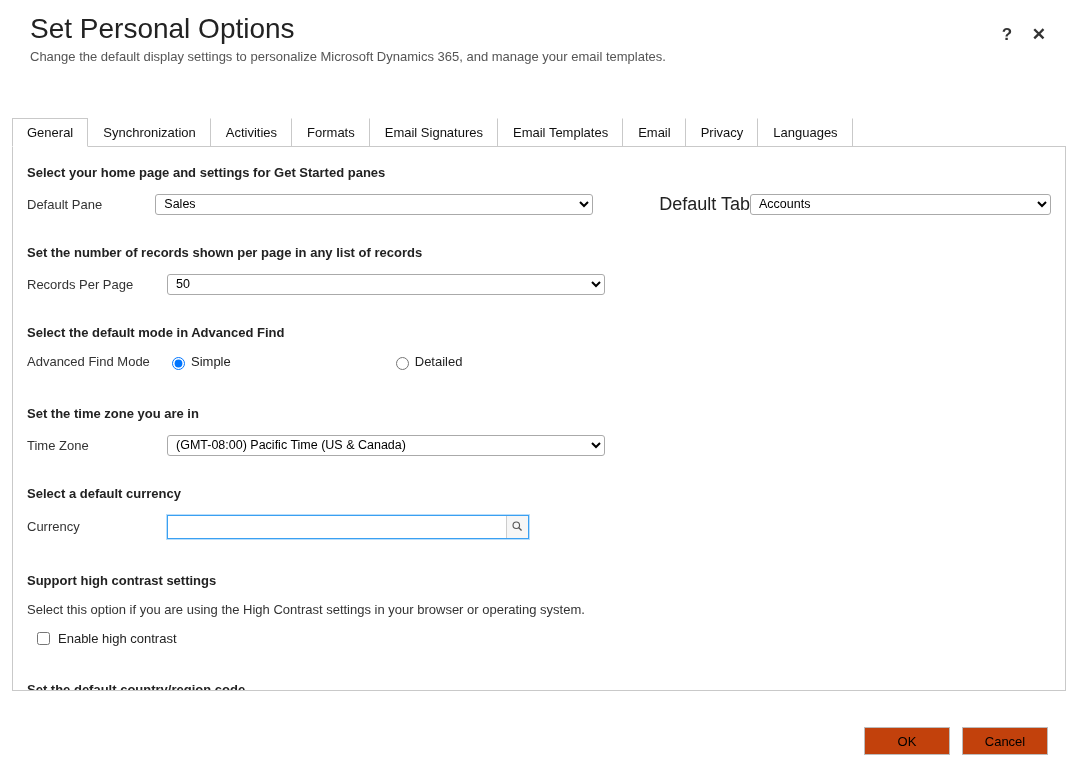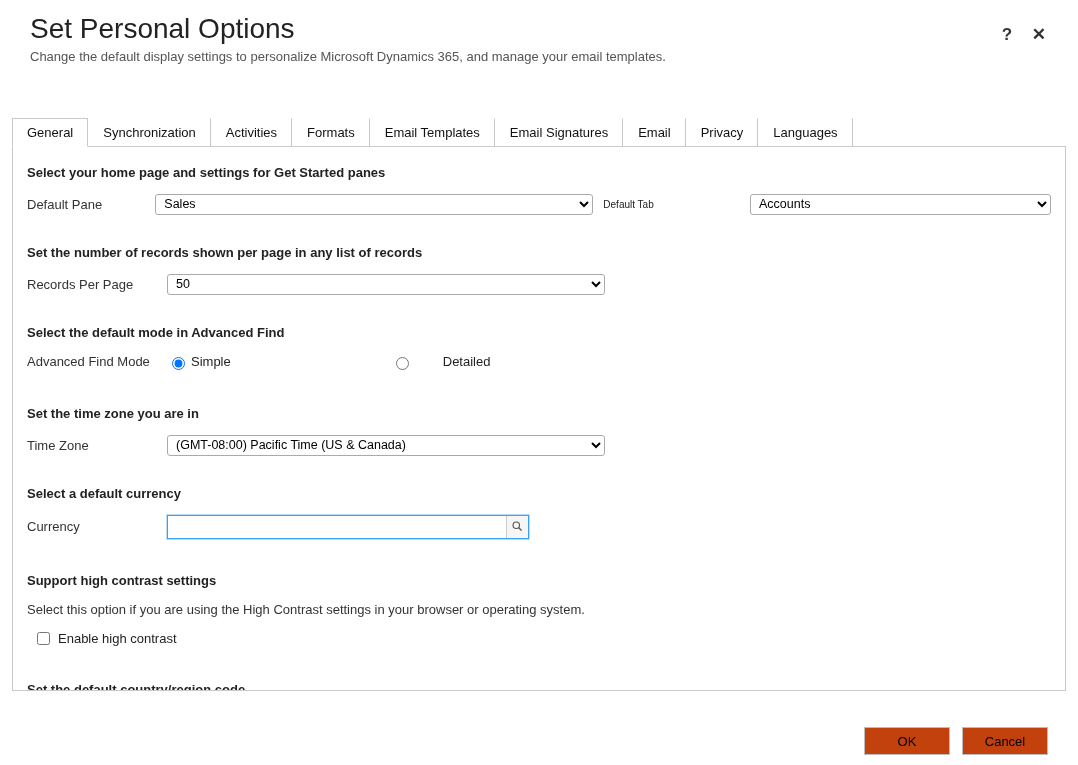--- a/index.html
+++ b/index.html
@@ -107,21 +107,22 @@
     border-radius: 3px;
     padding: 1px 4px;
     height: 21px;
     background: #fff;
   }
   .sel-360 { width: 438px; }
   .sel-330 { width: 301px; }
   .mid-label {
     margin-left: 10px;
     width: 160px;
-    font-size: 10px;
+    font-size: 18px;
+    text-align: right;
   }
   .radio-wrap {
     display: inline-flex;
     align-items: flex-start;
     margin-right: 160px;
     font-size: 13px;
   }
   .radio-wrap input { margin-right: 6px; }
   .currency-box {
     display: flex;
@@ -195,22 +196,22 @@
     <span class="help-icon">?</span>
     <span>✕</span>
   </div>
 </div>
 
 <div class="tabs">
   <div class="tab active">General</div>
   <div class="tab">Synchronization</div>
   <div class="tab">Activities</div>
   <div class="tab">Formats</div>
+  <div class="tab">Email Signatures</div>
   <div class="tab">Email Templates</div>
-  <div class="tab">Email Signatures</div>
   <div class="tab">Email</div>
   <div class="tab">Privacy</div>
   <div class="tab">Languages</div>
 </div>
 
 <div class="content-border">
   <div class="content">
 
     <div class="section-head">Select your home page and settings for Get Started panes</div>
     <div class="row">
@@ -239,21 +240,21 @@
     </div>
 
     <div class="section-head" style="margin-top:30px;">Select the default mode in Advanced Find</div>
     <div class="row">
       <div class="label-col">Advanced Find Mode</div>
       <div class="field-col">
         <label class="radio-wrap">
           <input type="radio" name="afm" checked="" style="">
           <span>Simple</span>
         </label>
-        <label class="radio-wrap" style="margin-right:0;gap:28px;">
+        <label class="radio-wrap" style="margin-right:0;">
           <input type="radio" name="afm" style="">
           <span>Detailed</span>
         </label>
       </div>
     </div>
 
     <div class="section-head" style="margin-top:36px;">Set the time zone you are in</div>
     <div class="row">
       <div class="label-col">Time Zone</div>
       <div class="field-col">

